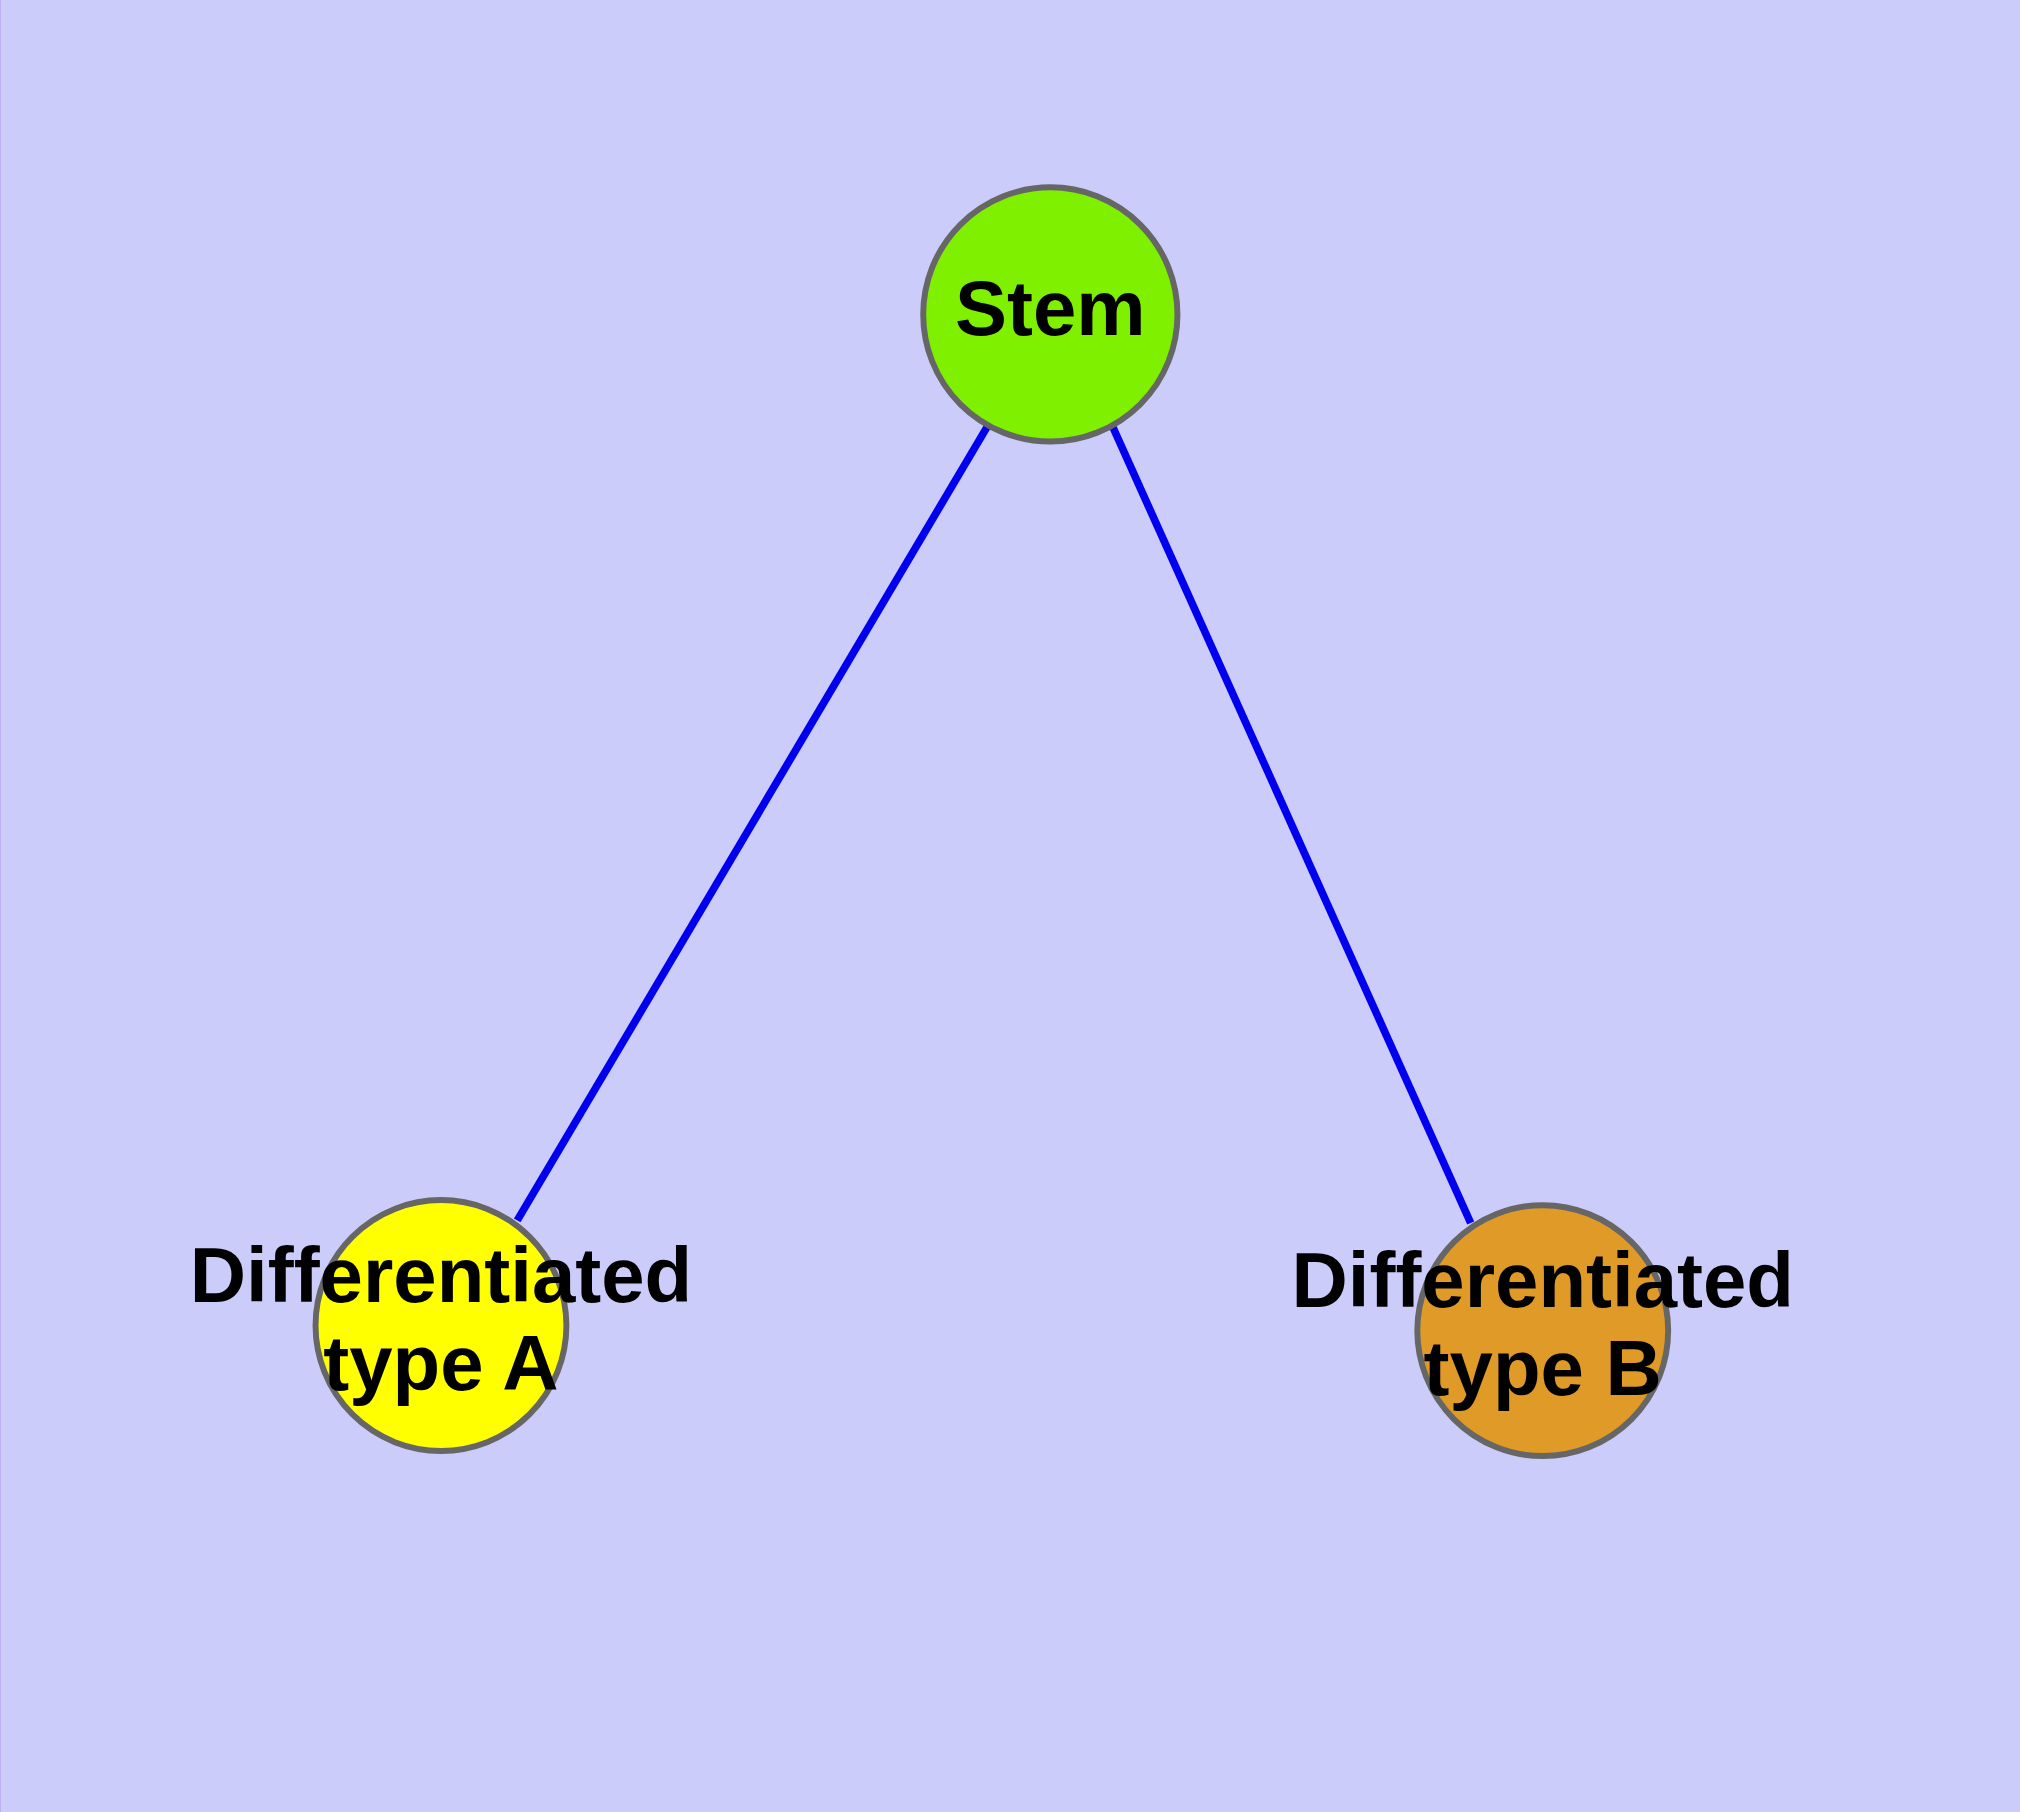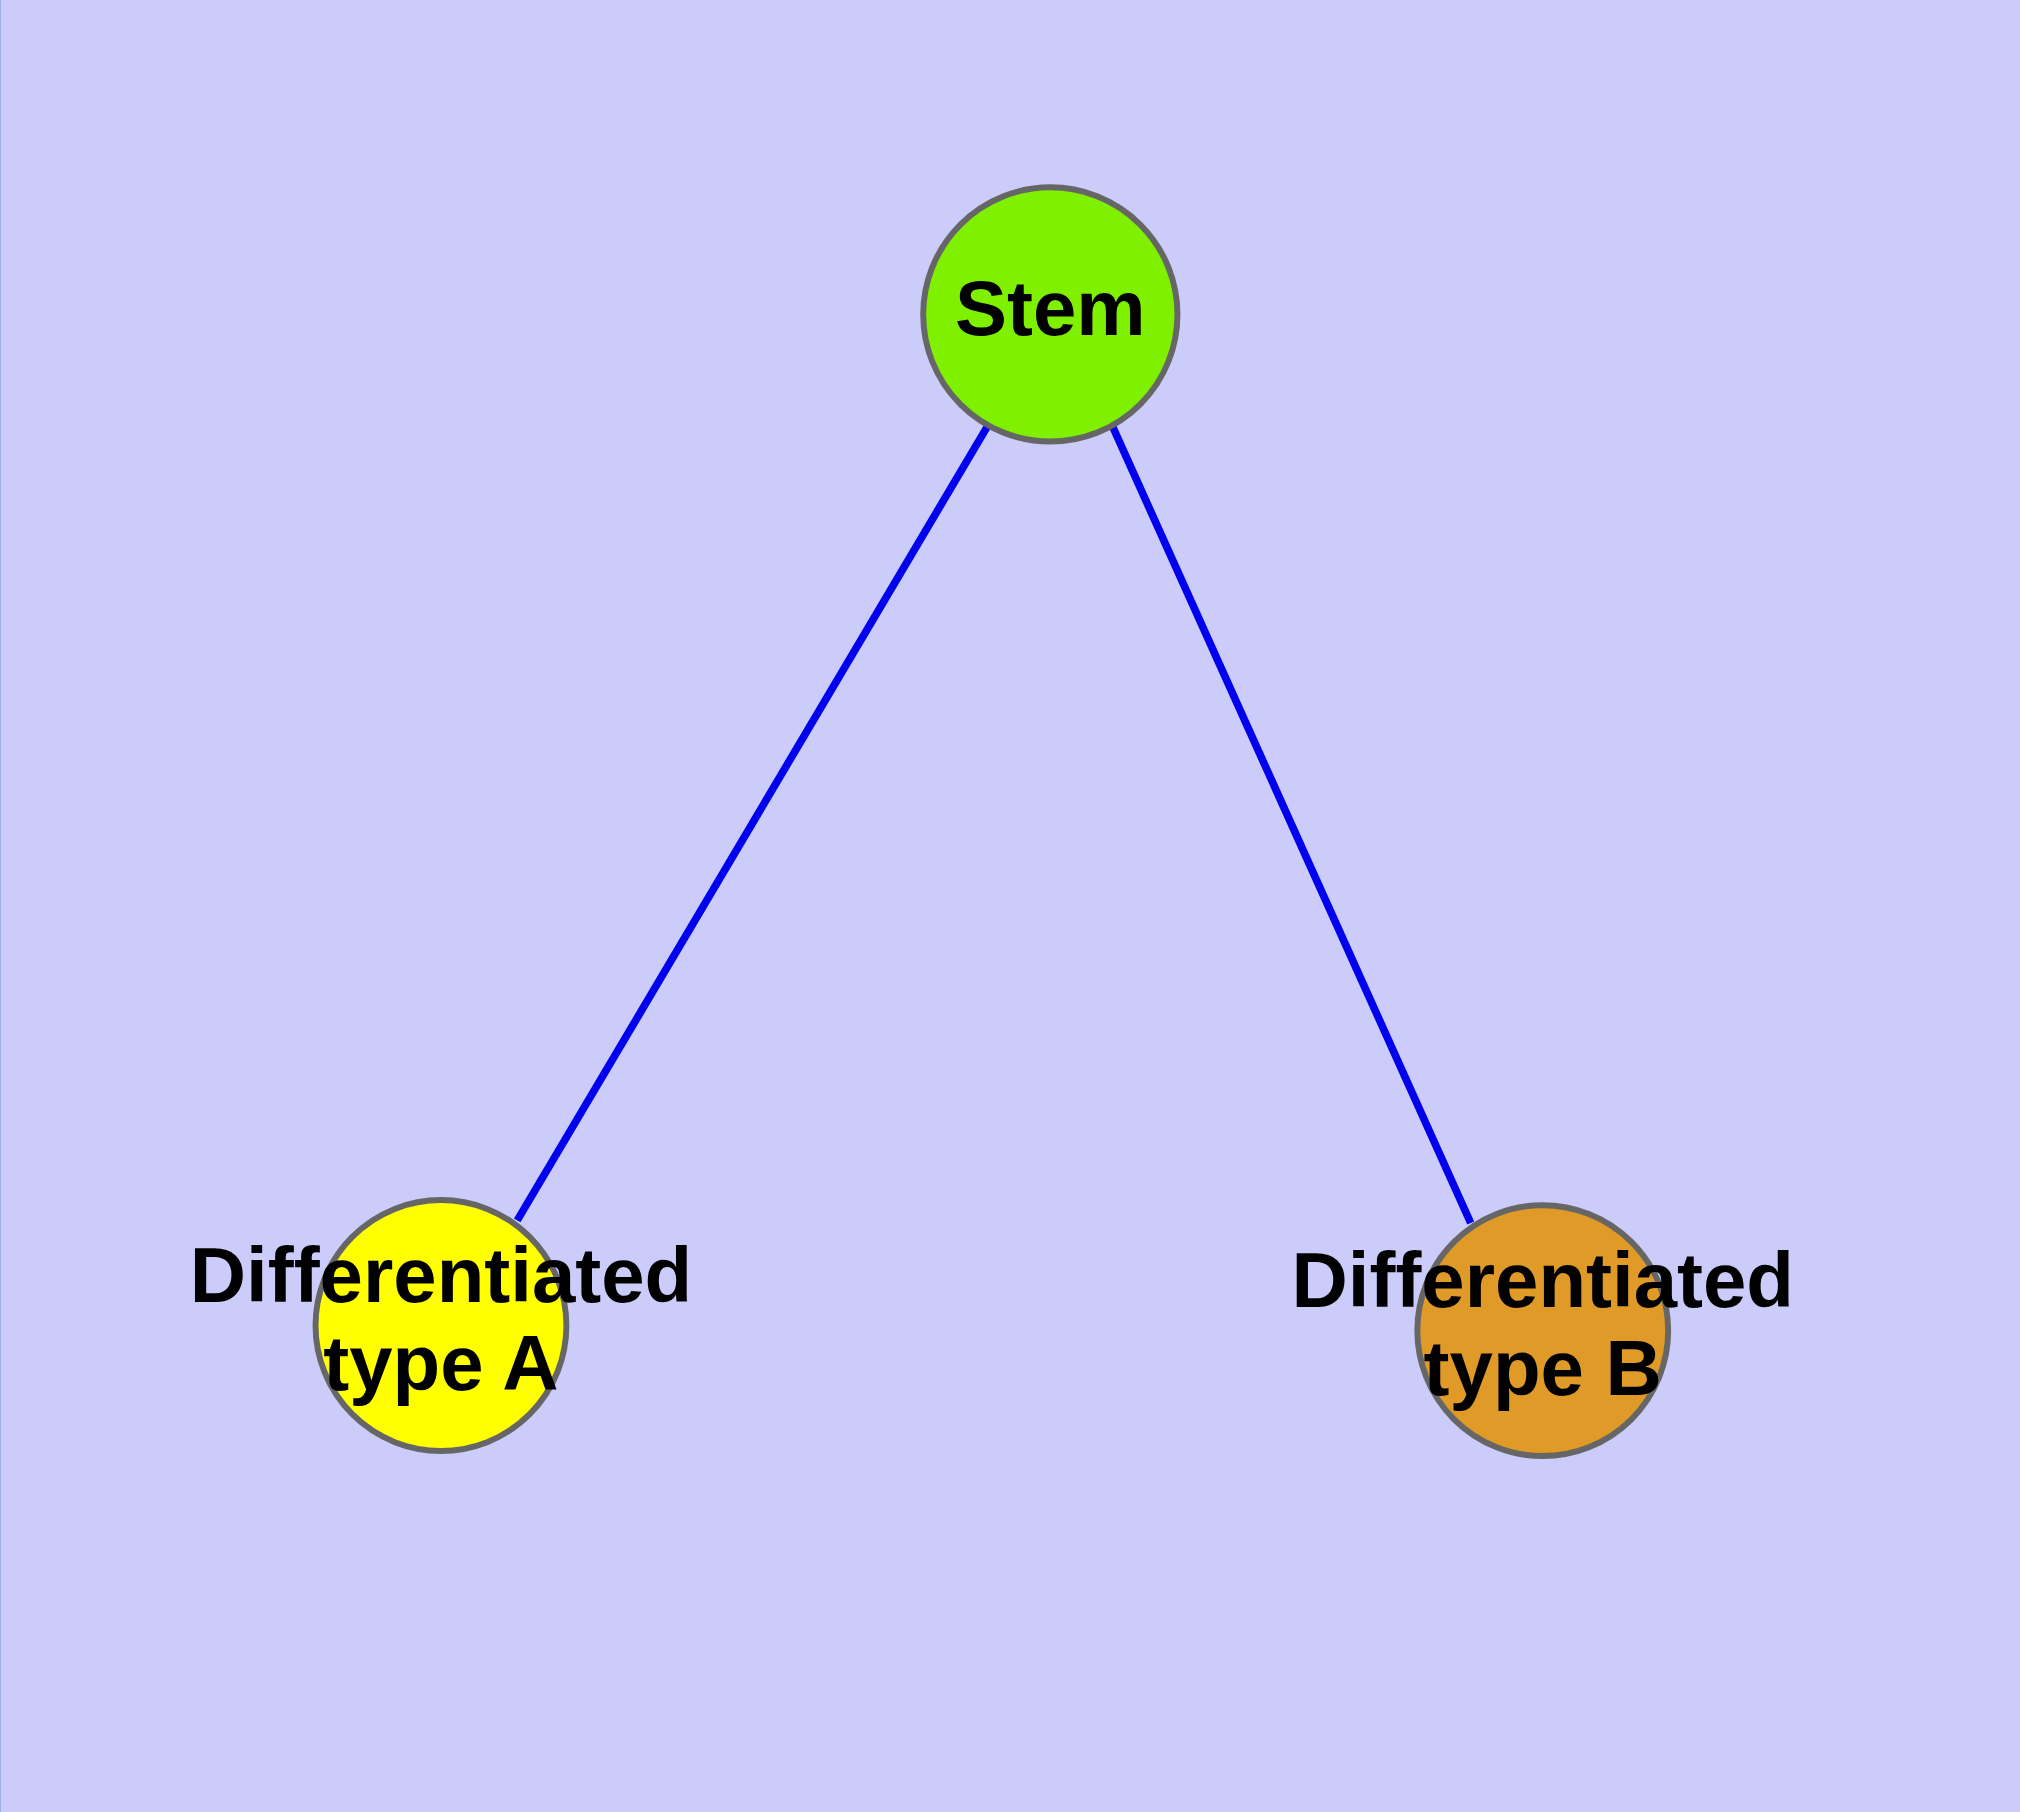--- a/index.html
+++ b/index.html
@@ -31,21 +31,21 @@
     font-weight: bold;
     fill: #000000;
     text-anchor: middle;
     dominant-baseline: middle;
     paint-order: normal;
   }
 </style>
 </head>
 <body style="background: rgb(204, 204, 251);">
 
-<div id="canvas-wrap" style="width: 2021px; height: 1812px; background: #0369a1;">
+<div id="canvas-wrap" style="width: 2021px; height: 1812px; background: #8b5cf6;">
   <svg id="graph-svg" viewBox="0 0 2384 2138" xmlns="http://www.w3.org/2000/svg" style="width: 2021px; height: 1812px;">
 
     <rect x="0" y="0" width="2384" height="2138" fill="#ccccfb"></rect>
 
     <g>
       <line x1="1166" y1="501" x2="610" y2="1440" stroke="#0000ee" stroke-width="9" stroke-linecap="butt"></line>
       <line x1="1311" y1="500" x2="1735" y2="1443" stroke="#0000ee" stroke-width="9" stroke-linecap="butt"></line>
     </g>
 
     <g>

